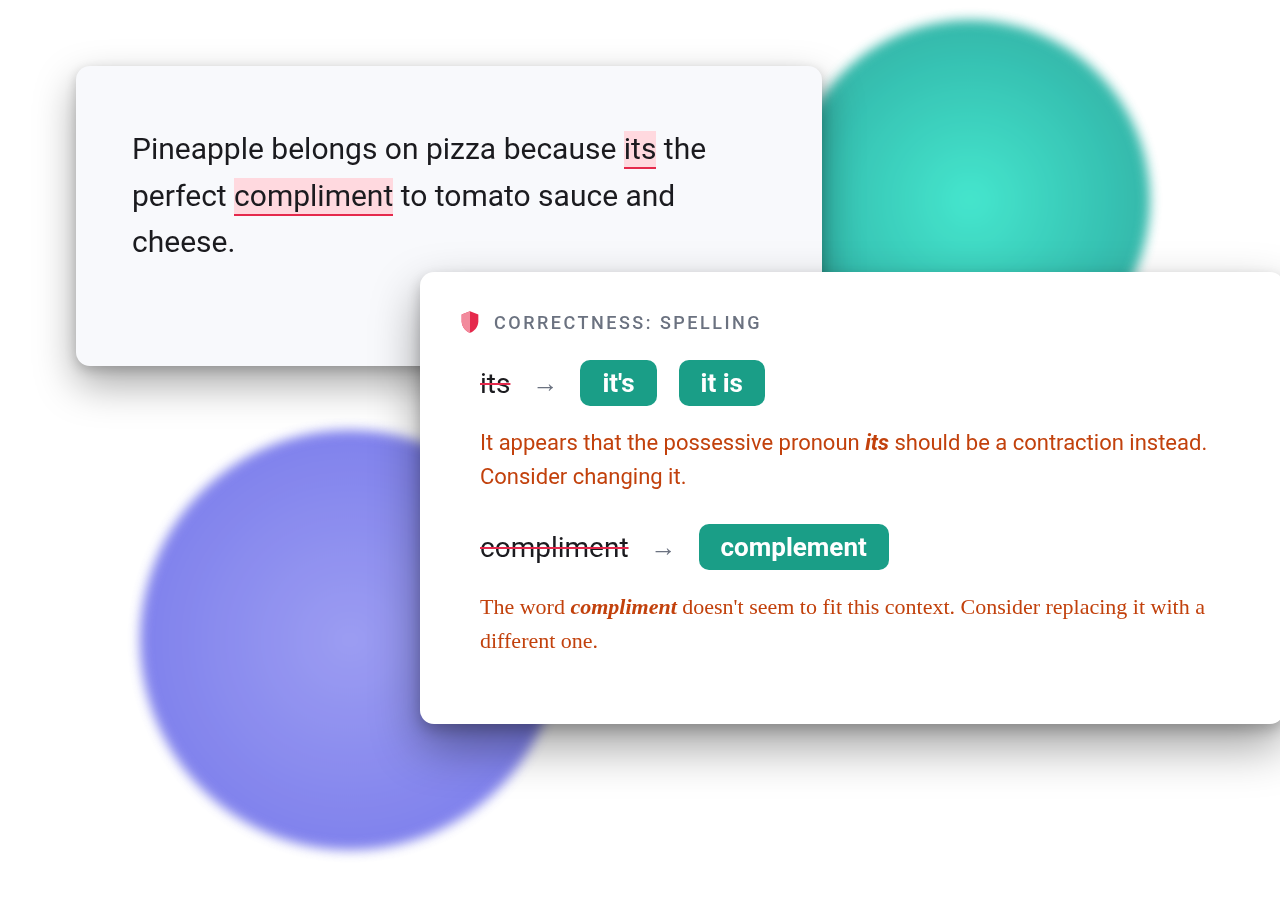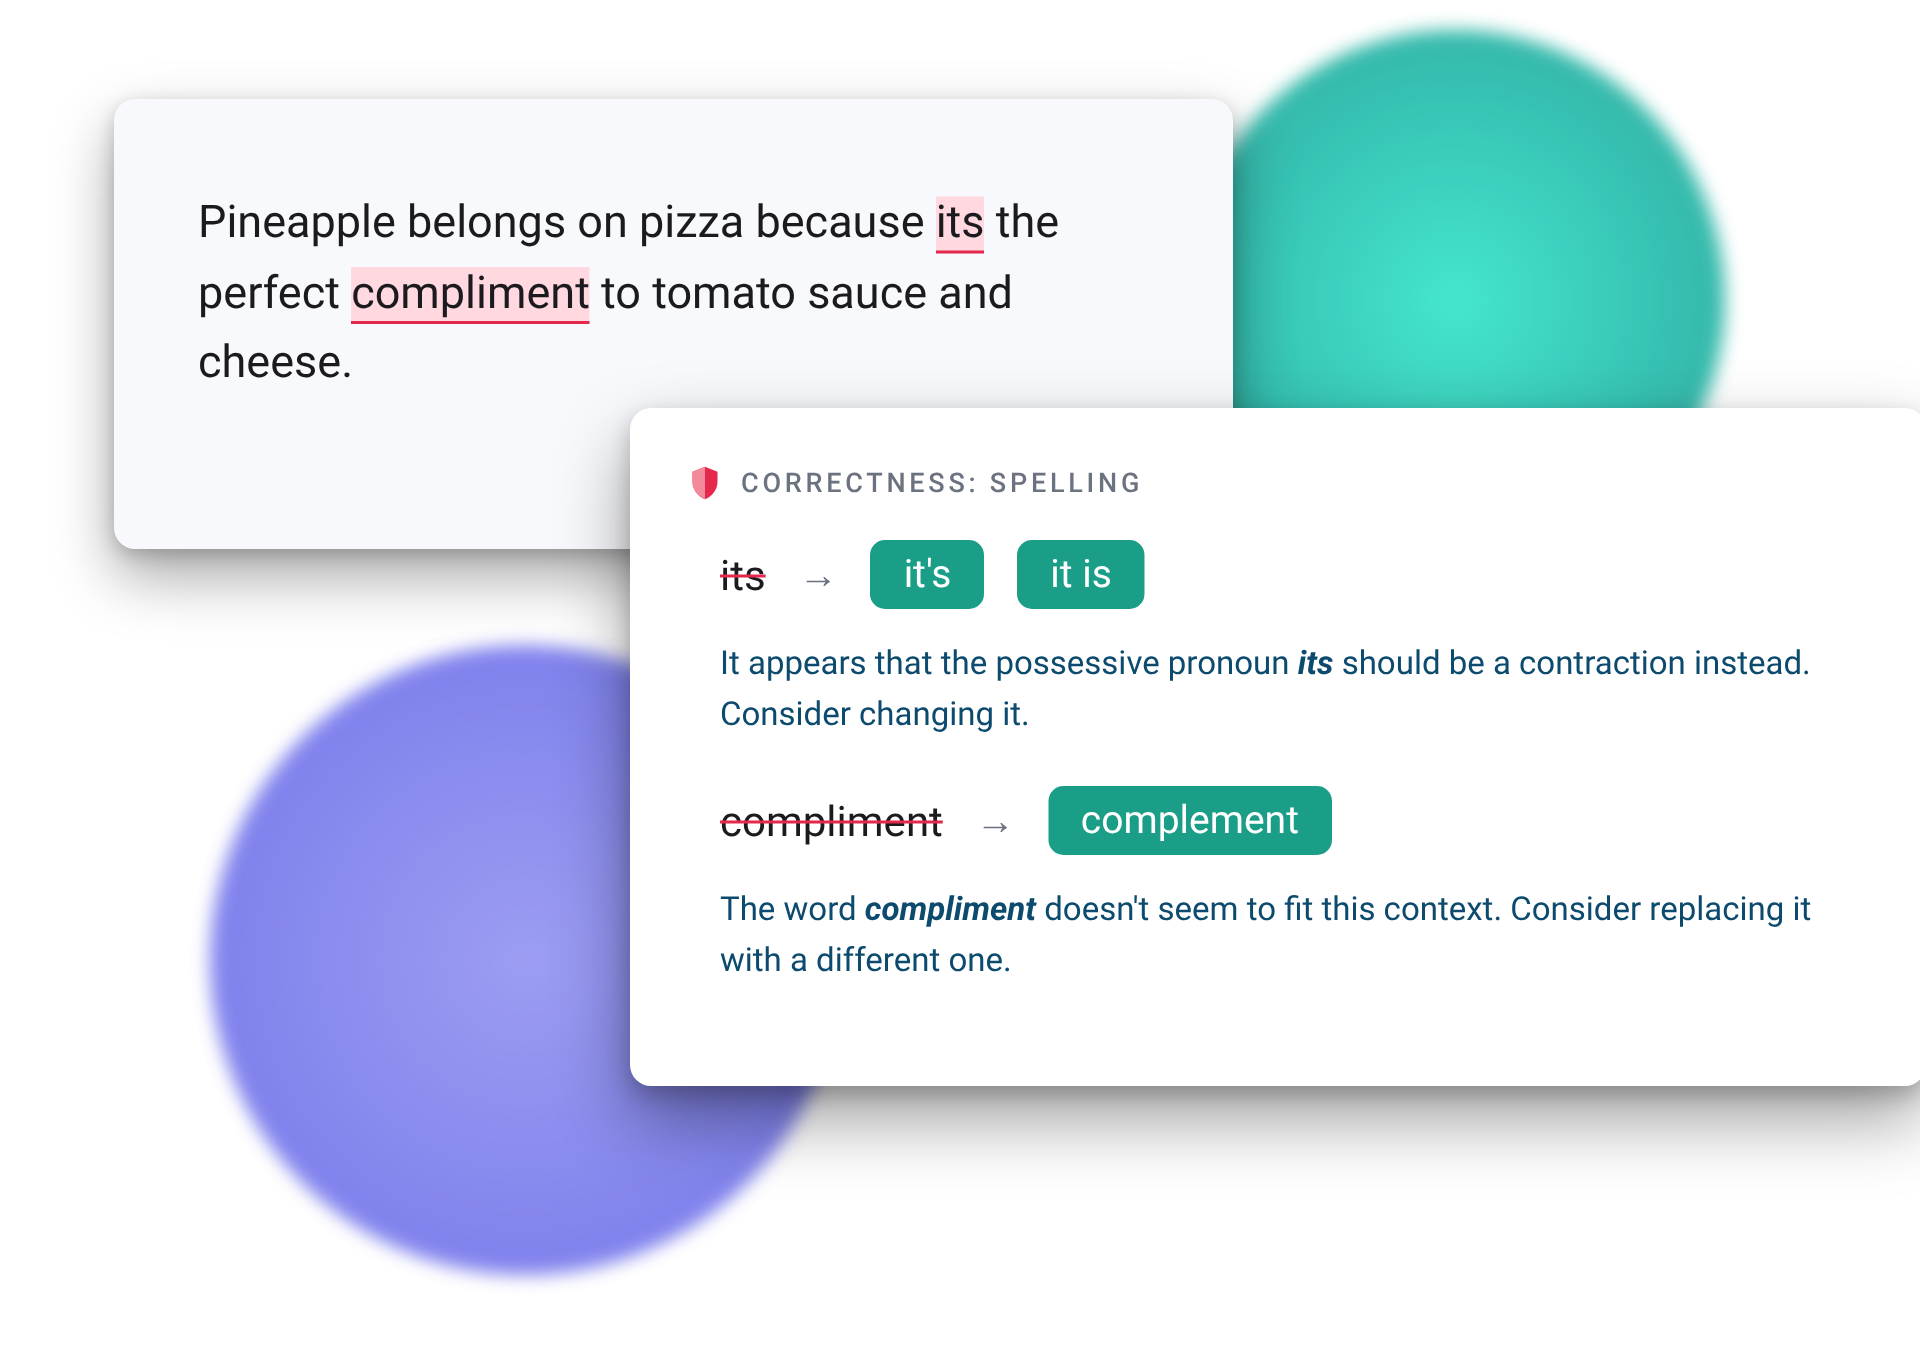--- a/index.html
+++ b/index.html
@@ -100,27 +100,27 @@
     color: #6b7280;
   }
   .chip {
     display: inline-flex;
     align-items: center;
     background: #1a9e87;
     color: #ffffff;
     font-size: 26px;
     padding: 8px 22px;
     border-radius: 10px;
-    font-weight: 400;
+    font-weight: 700;
     cursor: pointer;
   }
   .explain {
     font-size: 22px;
     line-height: 1.55;
-    color: #0c4a6e;
+    color: #c2410c;
     margin: 0 12px 30px 12px;
   }
   .explain .bi { font-style: italic; font-weight: 700; }
 </style>
 </head>
 <body>
 
 <div class="blob blob-teal"></div>
 <div class="blob blob-purple"></div>
 
@@ -145,14 +145,14 @@
     <span class="chip">it's</span>
     <span class="chip">it is</span>
   </div>
   <p class="explain"><span>It appears that the possessive pronoun </span><span class="bi">its</span><span> should be a contraction instead. Consider changing it.</span></p>
 
   <div class="fix-row">
     <span class="strike">compliment</span>
     <span class="arrow">→</span>
     <span class="chip">complement</span>
   </div>
-  <p class="explain" style="margin-bottom:22px;"><span>The word </span><span class="bi">compliment</span><span> doesn't seem to fit this context. Consider replacing it with a different one.</span></p>
+  <p class="explain" style="margin-bottom:22px;font-family:Liberation Serif, serif;"><span>The word </span><span class="bi">compliment</span><span> doesn't seem to fit this context. Consider replacing it with a different one.</span></p>
 </div>
 
 </body></html>

